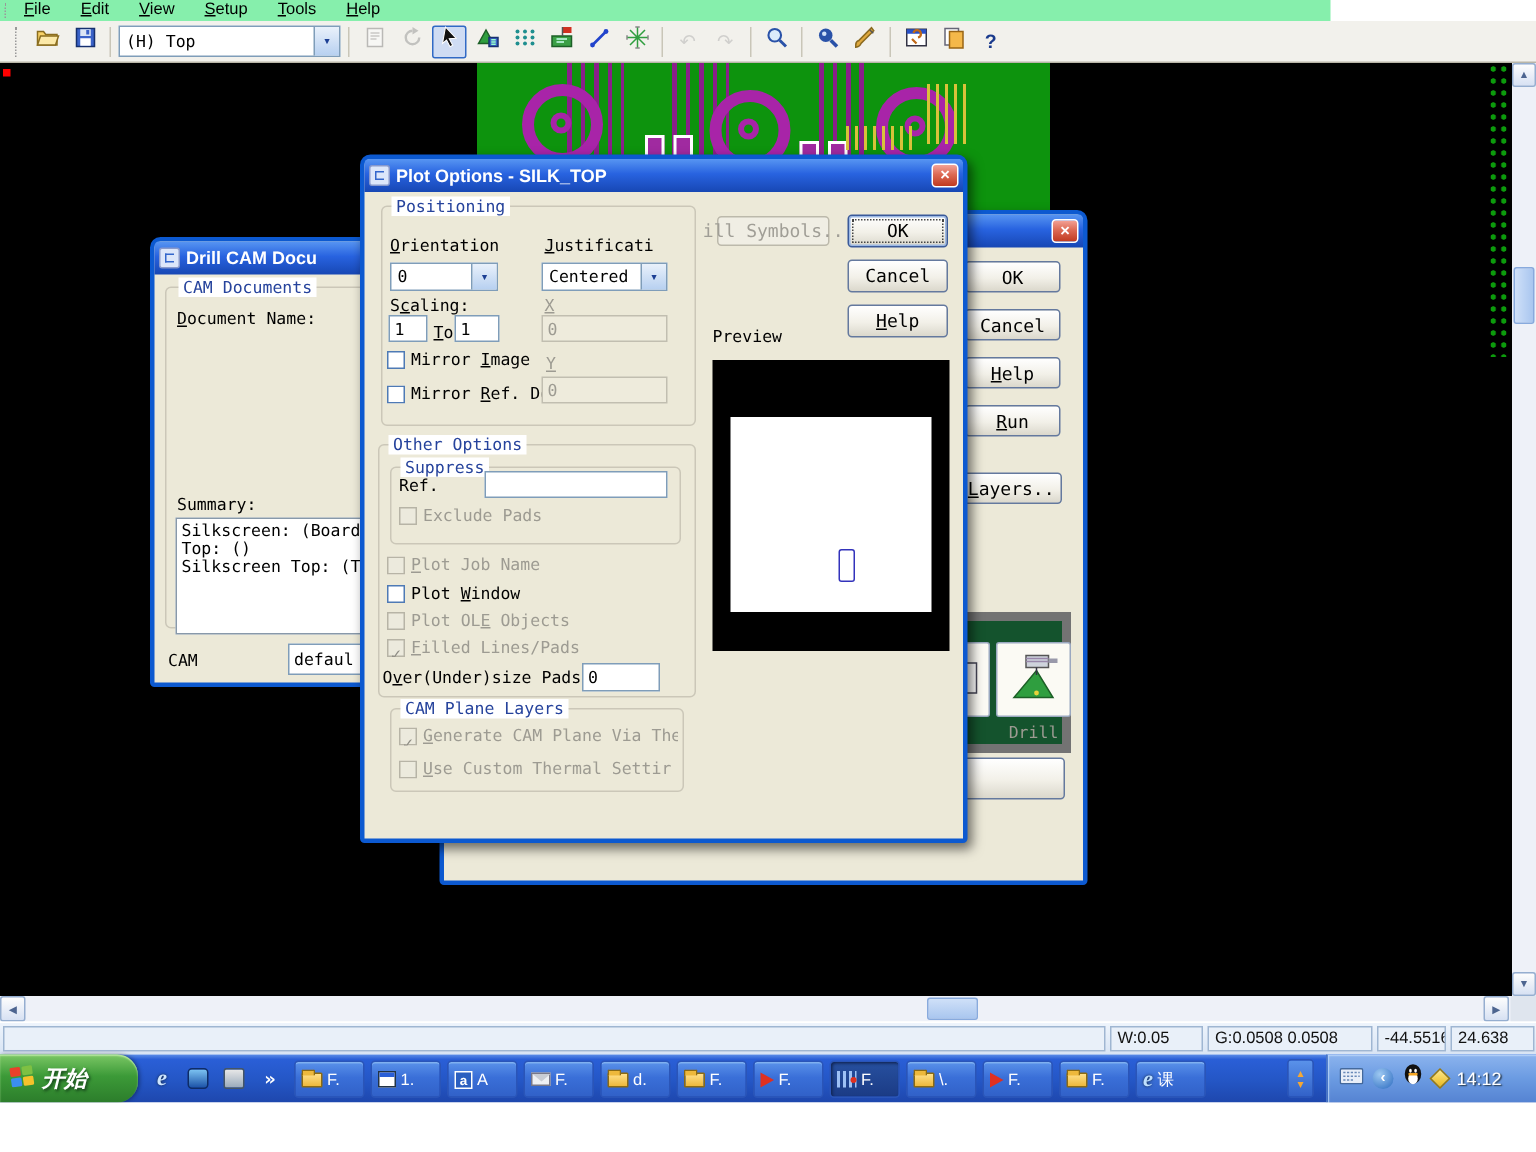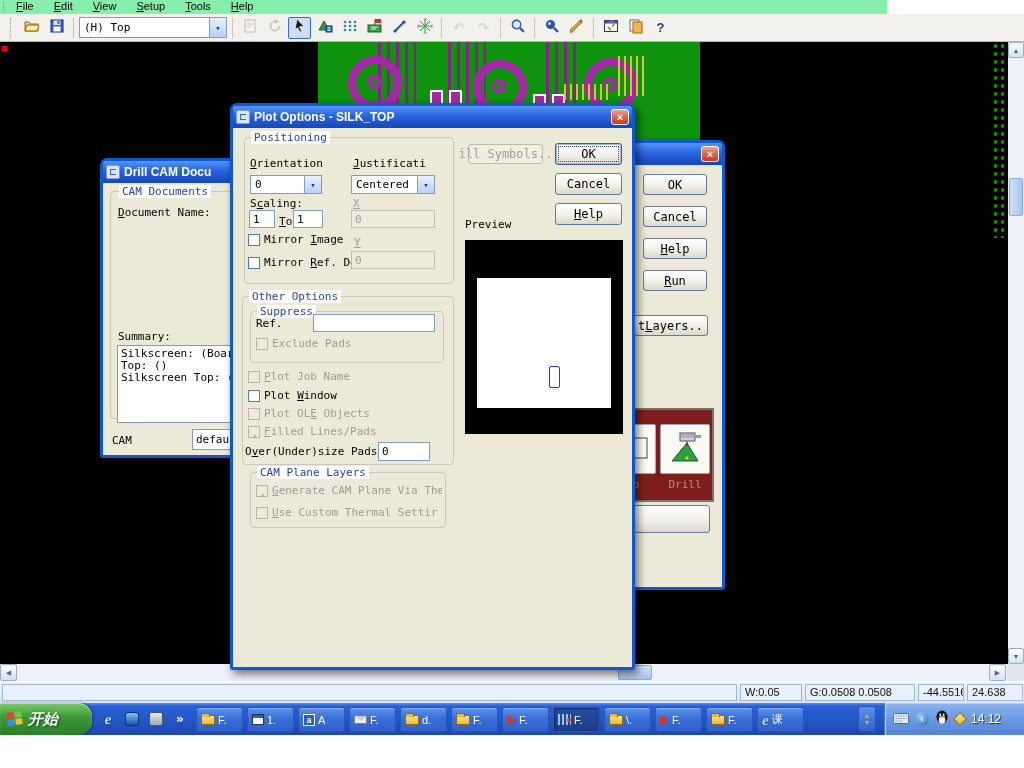--- a/index.html
+++ b/index.html
@@ -400,21 +400,21 @@
 
   <div class="win" id="main-dialog" style="left:293px;top:140px;width:432px;height:450px;z-index:20">
     <div class="tbar">
       <span class="xbtn">×</span>
     </div>
     <div class="btn" style="left:347px;top:31px;width:64px;height:21px">OK</div>
     <div class="btn" style="left:347px;top:63px;width:64px;height:21px">Cancel</div>
     <div class="btn" style="left:347px;top:95px;width:64px;height:21px"><u>H</u>elp</div>
     <div class="btn" style="left:347px;top:127px;width:64px;height:21px"><u>R</u>un</div>
     <div class="btn" style="left:337px;top:172px;width:75px;height:21px">t <u>L</u>ayers..</div>
-    <div style="position:absolute;left:314px;top:265px;width:104px;height:94px;border:2px solid #737373;background:#7f1d1d">
+    <div style="position:absolute;left:314px;top:265px;width:104px;height:94px;border:6px solid #737373;background:#14532d">
       <div class="devbtn" style="left:4px;top:14px;width:40px;height:50px">
           <svg width="30" height="34">
             <rect x="2" y="6" width="24" height="20" fill="#fff" stroke="#445"></rect>
             <path d="M6 10l8 12M14 10l-6 12" stroke="#c22"></path>
           </svg>
         </div>
       <div class="devlab" style="left:4px;top:68px;width:40px">o</div>
       <div class="devbtn" style="left:48px;top:14px;width:50px;height:50px">
           <svg width="38" height="36">
             <rect x="14" y="2" width="15" height="8" fill="#cfd4dc" stroke="#555"></rect>
@@ -441,21 +441,21 @@
     <div class="ml" style="left:15px;top:170px">Summary:</div>
     <div class="monobox" style="left:14px;top:184px;width:142px;height:78px">
       <div>Silkscreen: (Board</div>
       <div>Top: ()</div>
       <div>Silkscreen Top: (T</div>
     </div>
     <div class="ml" style="left:9px;top:274px">CAM</div>
     <input class="tf" readonly="" style="left: 89px; top: 268px; width: 62px; height: 21px;" value="defaul">
   </div>
 
-  <div class="win" id="plot-dialog" style="left:230px;top:103px;width:405px;height:567px;z-index:40">
+  <div class="win" id="plot-dialog" style="left:240px;top:103px;width:405px;height:459px;z-index:40">
     <div class="tbar">
       <span class="wicon"></span>
       <span>Plot Options - SILK_TOP</span>
       <span class="xbtn">×</span>
     </div>
 
     <div class="grp" style="left:11px;top:31px;width:210px;height:147px"></div>
     <div class="glab" style="left:18px;top:25px">Positioning</div>
     <div class="ml" style="left:17px;top:52px"><u>O</u>rientation</div>
     <div class="combo" style="position:absolute;left:17px;top:69px;width:72px;height:19px">

